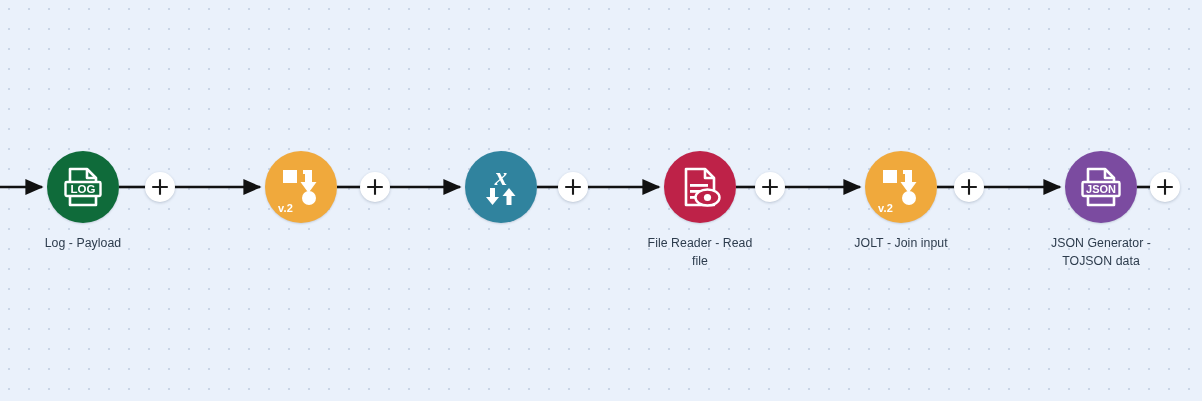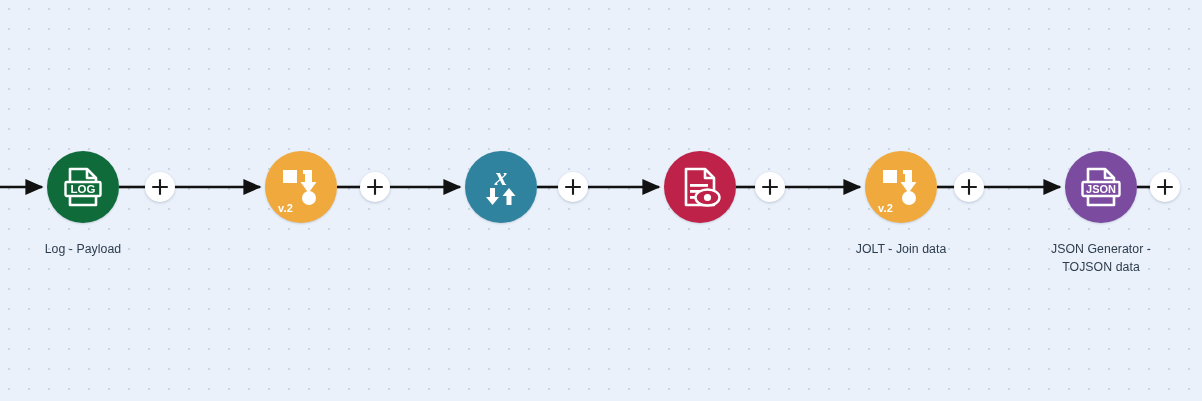--- a/index.html
+++ b/index.html
@@ -48,21 +48,21 @@
     height: 72px;
     border-radius: 50%;
     margin: 0 auto;
     position: relative;
     display: flex;
     align-items: center;
     justify-content: center;
     box-shadow: 0 1px 2px rgba(20, 40, 70, 0.16);
   }
   .node-label {
-    margin-top: 18px;
+    margin-top: 12px;
     font-size: 12.3px;
     line-height: 17.5px;
     color: #2d3c4d;
     letter-spacing: 0.05px;
     white-space: pre-line;
   }
   .node-icon {
     width: 44px;
     height: 44px;
     display: block;
@@ -164,32 +164,34 @@
       <svg class="node-icon" viewBox="0 0 44 44">
         <path d="M8 4 h19 l9 9 v27 h-28 z" fill="none" stroke="#ffffff" stroke-width="2.6" stroke-linejoin="round"></path>
         <path d="M27 4 v9 h9" fill="none" stroke="#ffffff" stroke-width="2.6" stroke-linejoin="round"></path>
         <rect x="12" y="19" width="18" height="2.8" fill="#ffffff"></rect>
         <rect x="12" y="25" width="10" height="2.8" fill="#ffffff"></rect>
         <rect x="12" y="31" width="7" height="2.8" fill="#ffffff"></rect>
         <ellipse cx="29.5" cy="32.5" rx="12" ry="8" fill="#be2248" stroke="#ffffff" stroke-width="2.4"></ellipse>
         <circle cx="29.5" cy="32.5" r="3.6" fill="#ffffff"></circle>
       </svg>
     </div>
+    <div class="node-label">File Reader - Read
+file</div>
   </div>
 
   <div class="node" style="left:901px; top:151px;">
     <div class="node-circle" style="background:#f0a93c;">
       <svg class="node-icon" viewBox="0 0 44 44">
         <rect x="4" y="5" width="14" height="13" fill="#ffffff"></rect>
         <path d="M24 5 h9 v12 h4.5 L29.5 28 L21.5 17 H26 V9 h-2 z" fill="#ffffff"></path>
         <circle cx="30" cy="33" r="7" fill="#ffffff"></circle>
       </svg>
       <span class="badge-ver">v.2</span>
     </div>
-    <div class="node-label">JOLT - Join data</div>
+    <div class="node-label">JOLT - Join input</div>
   </div>
 
   <div class="node" style="left:1101px; top:151px;">
     <div class="node-circle" style="background:#7b4ba0;">
       <svg class="node-icon" viewBox="0 0 44 44">
         <path d="M9 4 h17 l9 9 v27 h-26 z" fill="none" stroke="#ffffff" stroke-width="2.6" stroke-linejoin="round"></path>
         <path d="M26 4 v9 h9" fill="none" stroke="#ffffff" stroke-width="2.6" stroke-linejoin="round"></path>
         <rect x="3.5" y="17" width="37" height="14" rx="1.2" fill="#7b4ba0" stroke="#ffffff" stroke-width="2.4"></rect>
         <text x="22" y="28" text-anchor="middle" font-family="'Liberation Sans', sans-serif" font-size="11" font-weight="bold" fill="#ffffff">JSON</text>
       </svg>

